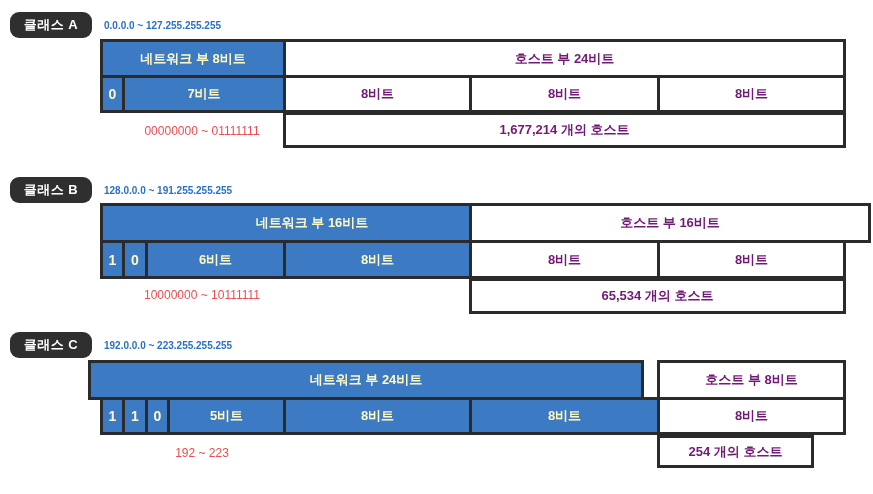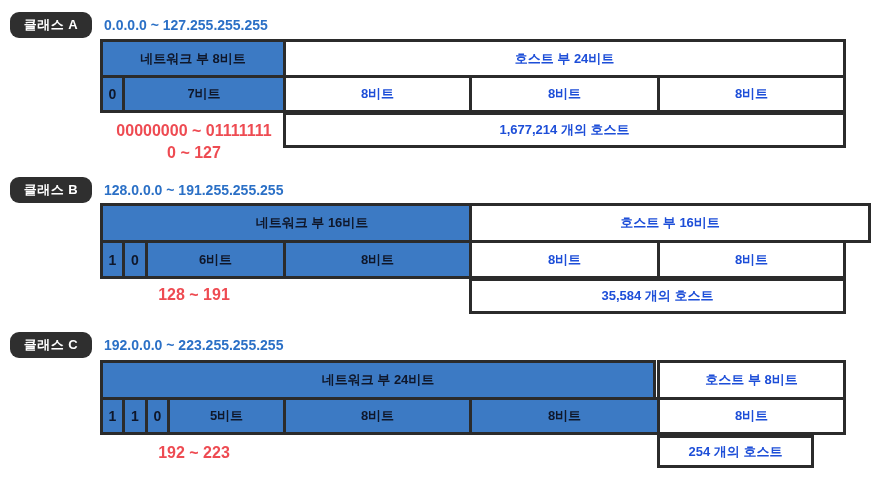--- a/index.html
+++ b/index.html
@@ -8,32 +8,32 @@
     font-family:"Liberation Sans",sans-serif;
   }
   .badge{
     position:absolute;left:10px;width:82px;height:26px;
     background:var(--badge,#2f2f2f);color:#fff;border-radius:9px;
     display:flex;align-items:center;justify-content:center;
     font-size:13px;font-weight:700;letter-spacing:.5px;
   }
   .iprange{
     position:absolute;left:104px;height:26px;display:flex;align-items:center;
-    color:var(--blue_text,#2b70c6);font-size:14px;font-weight:700;
+    color:var(--blue_text,#2b70c6);font-size:10px;font-weight:700;
   }
   .cell{
     position:absolute;box-sizing:border-box;border:3px solid var(--border,#2b2b2b);
-    background:#fff;color:#1d4ed8;display:flex;align-items:center;justify-content:center;
+    background:#fff;color:#701a75;display:flex;align-items:center;justify-content:center;
     font-size:13px;font-weight:700;
   }
-  .cell.blue{background:var(--blue,#3c7ac4);color:#0f172a;}
+  .cell.blue{background:var(--blue,#3c7ac4);color:#fef9c3;}
   .cell.bit{font-size:14px;}
   .redtext{
-    position:absolute;left:100px;width:188px;text-align:center;
-    color:var(--red,#ee4b52);font-size:16px;font-weight:700;line-height:22px;
+    position:absolute;left:108px;width:188px;text-align:center;
+    color:var(--red,#ee4b52);font-size:12px;font-weight:400;line-height:22px;
     white-space:nowrap;
   }
 </style>
 </head>
 <body>
 
 <div id="root">
 
   <div>
     <div class="badge" style="top:12px">클래스 A</div>
@@ -45,50 +45,49 @@
     <div class="cell blue bit" style="left:100px;top:75px;width:25px;height:38px">0</div>
     <div class="cell blue" style="left:122px;top:75px;width:164px;height:38px">7비트</div>
     <div class="cell" style="left:283px;top:75px;width:189px;height:38px">8비트</div>
     <div class="cell" style="left:469px;top:75px;width:191px;height:38px">8비트</div>
     <div class="cell" style="left:657px;top:75px;width:189px;height:38px">8비트</div>
 
     <div class="cell" style="left:283px;top:112px;width:563px;height:36px">1,677,214 개의 호스트</div>
 
     <div class="redtext" style="top:120px">
       <div>00000000 ~ 01111111</div>
-      <div>0 ~ 127</div>
     </div>
   </div>
 
   <div>
     <div class="badge" style="top:177px">클래스 B</div>
     <div class="iprange" style="top:177px">128.0.0.0 ~ 191.255.255.255</div>
 
     <div class="cell blue" style="left:100px;top:203px;width:424px;height:40px">네트워크 부 16비트</div>
     <div class="cell" style="left:469px;top:203px;width:402px;height:40px">호스트 부 16비트</div>
 
     <div class="cell blue bit" style="left:100px;top:240px;width:25px;height:39px">1</div>
     <div class="cell blue bit" style="left:122px;top:240px;width:26px;height:39px">0</div>
     <div class="cell blue" style="left:145px;top:240px;width:141px;height:39px">6비트</div>
     <div class="cell blue" style="left:283px;top:240px;width:189px;height:39px">8비트</div>
     <div class="cell" style="left:469px;top:240px;width:191px;height:39px">8비트</div>
     <div class="cell" style="left:657px;top:240px;width:189px;height:39px">8비트</div>
 
-    <div class="cell" style="left:469px;top:278px;width:377px;height:36px">35,584 개의 호스트</div>
+    <div class="cell" style="left:469px;top:278px;width:377px;height:36px">65,534 개의 호스트</div>
 
     <div class="redtext" style="top:284px">
-      <div>128 ~ 191</div>
+      <div>10000000 ~ 10111111</div>
     </div>
   </div>
 
   <div>
     <div class="badge" style="top:332px">클래스 C</div>
     <div class="iprange" style="top:332px">192.0.0.0 ~ 223.255.255.255</div>
 
-    <div class="cell blue" style="left:100px;top:360px;width:556px;height:40px">네트워크 부 24비트</div>
+    <div class="cell blue" style="left:88px;top:360px;width:556px;height:40px">네트워크 부 24비트</div>
     <div class="cell" style="left:657px;top:360px;width:189px;height:40px">호스트 부 8비트</div>
 
     <div class="cell blue bit" style="left:100px;top:397px;width:25px;height:38px">1</div>
     <div class="cell blue bit" style="left:122px;top:397px;width:26px;height:38px">1</div>
     <div class="cell blue bit" style="left:145px;top:397px;width:25px;height:38px">0</div>
     <div class="cell blue" style="left:167px;top:397px;width:119px;height:38px">5비트</div>
     <div class="cell blue" style="left:283px;top:397px;width:189px;height:38px">8비트</div>
     <div class="cell blue" style="left:469px;top:397px;width:191px;height:38px">8비트</div>
     <div class="cell" style="left:657px;top:397px;width:189px;height:38px">8비트</div>
 

